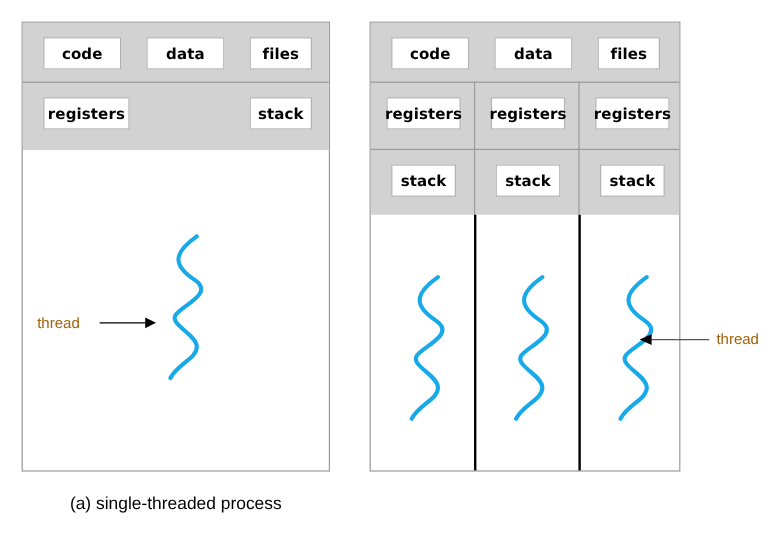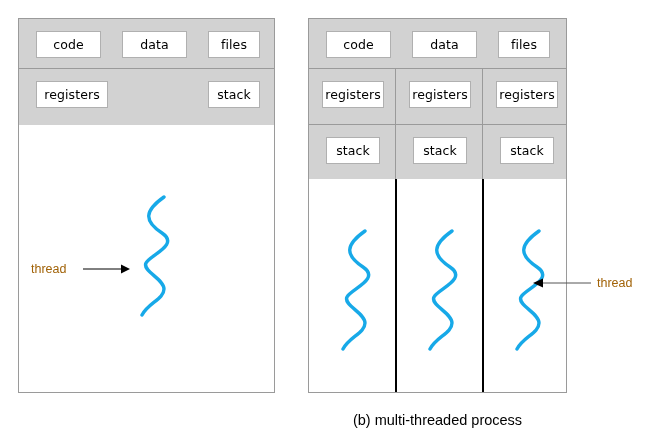--- a/index.html
+++ b/index.html
@@ -55,21 +55,21 @@
   .memcell {
     position: absolute;
     box-sizing: border-box;
     background: #ffffff;
     border: 1px solid #b0b0b0;
     display: flex;
     align-items: center;
     justify-content: center;
     font-family: "DejaVu Sans", sans-serif;
     font-size: 12.5px;
-    font-weight: 400;
+    font-weight: 700;
     color: #000000;
     letter-spacing: 0.1px;
   }
 
   
   .col-divider-gray {
     position: absolute;
     width: 1px;
     background: #9a9a9a;
   }
@@ -136,20 +136,21 @@
 
     <div class="annot-label" style="left:12px; top:243px;">thread</div>
     <div class="annot-arrow" style="left:64px; top:244px;">
       <svg width="48" height="12" viewBox="0 0 48 12">
         <line x1="0" y1="6" x2="38" y2="6" stroke="#000000" stroke-width="1"></line>
         <polygon points="38,1.5 47,6 38,10.5" fill="#000000"></polygon>
       </svg>
     </div>
   </div>
 
+  <div class="caption" id="caption-single">(a) single-threaded process</div>
 
   <div class="panel" id="panel-multi">
 
     <div class="gray-region" id="gray-multi">
       <div class="row-sep" style="top:49px;"></div>
       <div class="row-sep" style="top:105px;"></div>
       <div class="col-divider-gray" style="left:86px;  top:49px; height:111px;"></div>
       <div class="col-divider-gray" style="left:173px; top:49px; height:111px;"></div>
     </div>
 
@@ -186,15 +187,14 @@
   </div>
 
   <div class="annot-arrow" style="left:533px; top:277px;">
     <svg width="58" height="12" viewBox="0 0 58 12">
       <line x1="58" y1="6" x2="10" y2="6" stroke="#555555" stroke-width="1"></line>
       <polygon points="10,1.5 0,6 10,10.5" fill="#000000"></polygon>
     </svg>
   </div>
   <div class="annot-label" style="left:597px; top:276px;">thread</div>
 
-  <div class="caption" id="caption-multi">(b) multi-threaded process</div>
 
 </div>
 
 </body></html>

